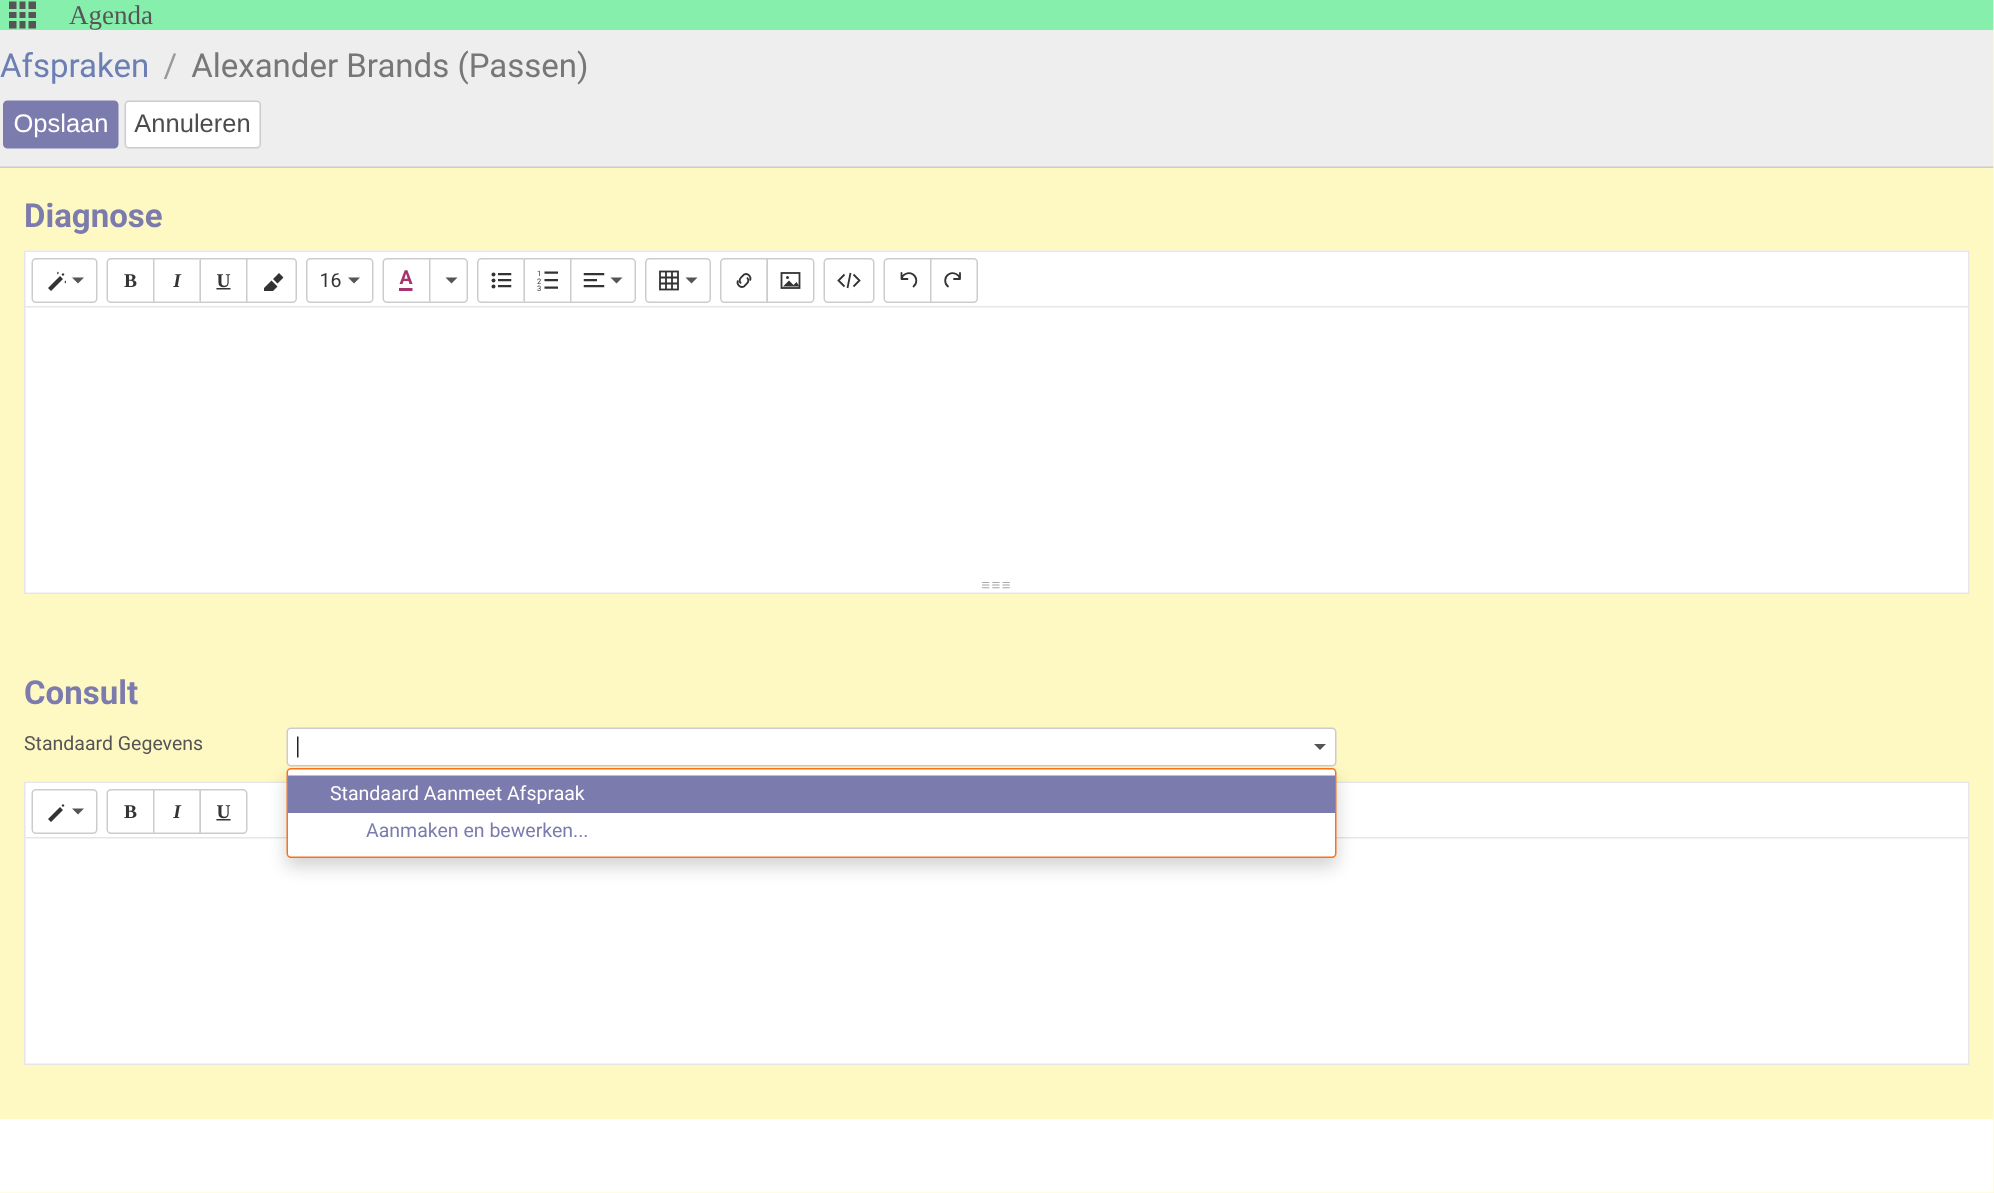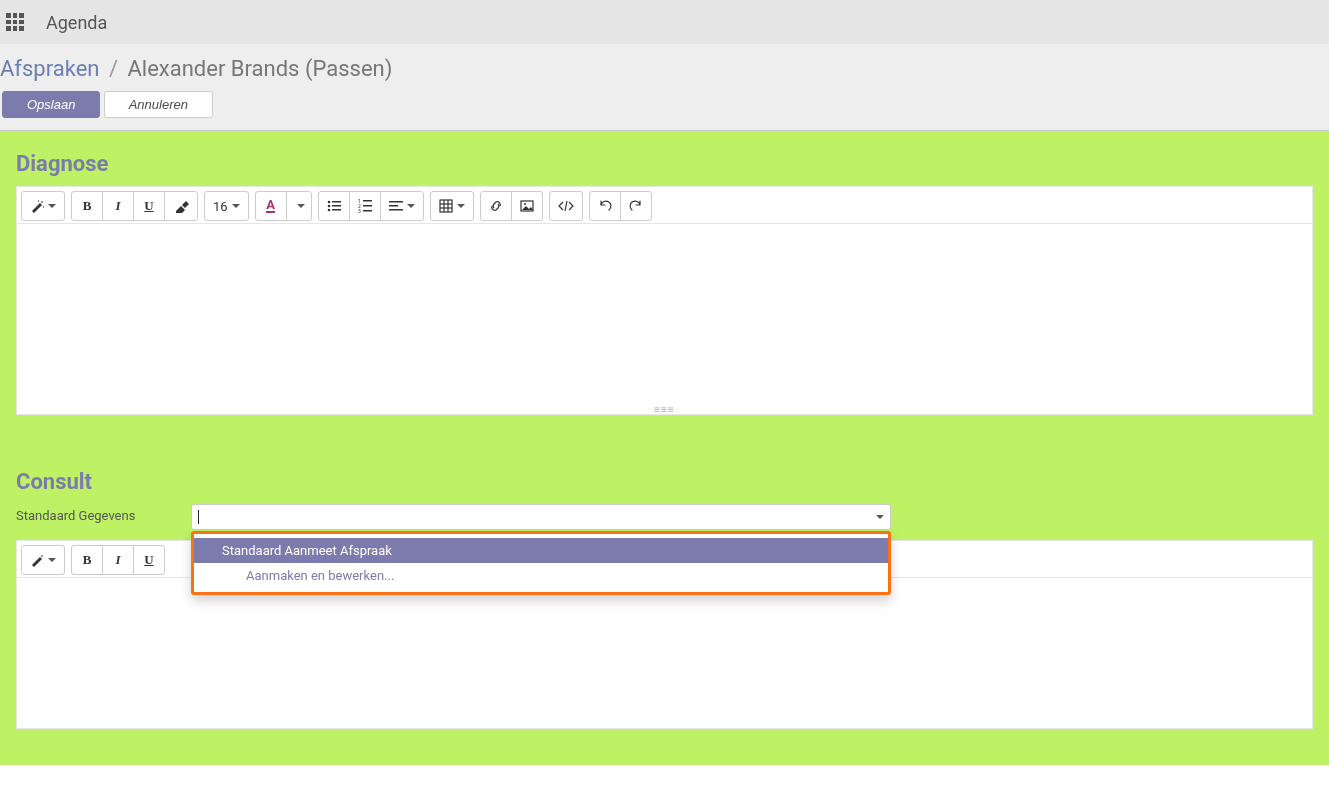--- a/index.html
+++ b/index.html
@@ -4,25 +4,26 @@
 <style>
   * { box-sizing: border-box; }
   body {
     margin: 0;
     font-family: -apple-system, BlinkMacSystemFont, "Segoe UI", Roboto, sans-serif;
     font-size: 13px;
     color: #4c4c4c;
     background: #fff;
   }
   .topbar {
-    height: 44px;
+    height: 20px;
     display: flex;
     align-items: center;
     padding: 0 6px;
-    background: #e5e5e5;
+    background: #86efac;
+    font-family: Liberation Serif, serif;
   }
   .apps-icon {
     width: 18px; height: 18px;
     display: grid;
     grid-template-columns: repeat(3, 1fr);
     grid-template-rows: repeat(3, 1fr);
     gap: 2px;
     cursor: pointer;
   }
   .apps-icon span {
@@ -52,37 +53,36 @@
     margin: 0 4px;
   }
   .breadcrumb .current {
     color: #777;
   }
   .buttons {
     padding-left: 2px;
   }
   .btn {
     display: inline-block;
-    padding: 5px 24px;
-    font-size: 13px;
+    padding: 5px 6px;
+    font-size: 17px;
     border-radius: 3px;
     cursor: pointer;
     border: 1px solid #ccc;
     background: #fff;
     color: #4c4c4c;
-    font-style: italic;
   }
   .btn-primary {
     background: #7c7bad;
     border-color: #7c7bad;
     color: #fff;
   }
   .form-sheet {
     padding: 16px;
-    background: #bef264;
+    background: #fef9c3;
   }
   .section-title {
     font-size: 22px;
     font-weight: bold;
     color: #7c7bad;
     margin: 4px 0 10px 0;
   }
   .editor {
     border: 1px solid #e6e6e6;
     margin-bottom: 20px;
@@ -175,21 +175,21 @@
   }
   .m2o-input .cursor {
     width: 1px; height: 14px; background: #222;
   }
   .dropdown-menu {
     position: absolute;
     top: 27px;
     left: 0;
     right: 0;
     background: #fff;
-    border: 3px solid #f97316;
+    border: 1px solid #f97316;
     border-radius: 3px;
     box-shadow: 0 6px 12px rgba(0,0,0,.175);
     padding: 4px 0;
     z-index: 100;
   }
   .dropdown-menu .item {
     padding: 5px 28px;
     font-size: 13px;
     cursor: pointer;
     color: #333;

